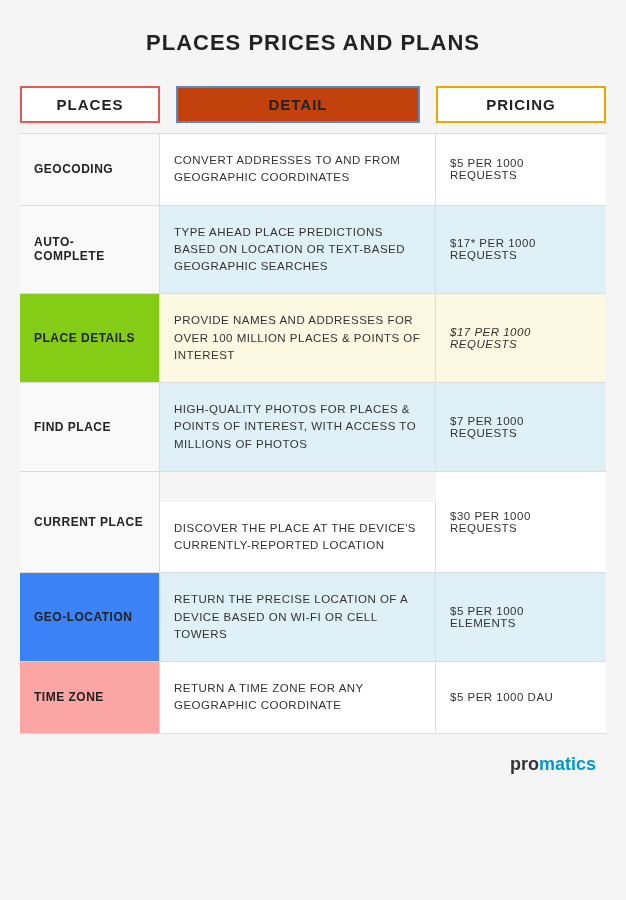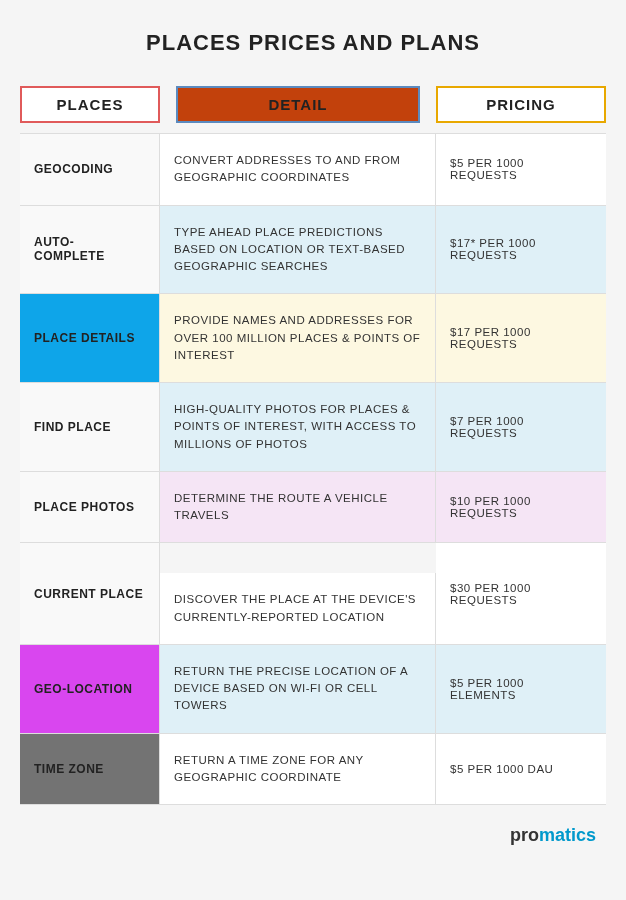--- a/index.html
+++ b/index.html
@@ -135,46 +135,41 @@
       <div class="cell cell-detail" style="background:#ffffff;">CONVERT ADDRESSES TO AND FROM GEOGRAPHIC COORDINATES</div>
       <div class="cell cell-pricing" style="background:#ffffff;">$5 PER 1000 REQUESTS</div>
     </div>
         <div class="data-row">
       <div class="cell cell-name" style="background:#f9f9f9;">AUTO-
 COMPLETE</div>
       <div class="cell cell-detail" style="background:#dff0f7;">TYPE AHEAD PLACE PREDICTIONS BASED ON LOCATION OR TEXT-BASED GEOGRAPHIC SEARCHES</div>
       <div class="cell cell-pricing" style="background:#dff0f7;">$17* PER 1000 REQUESTS</div>
     </div>
         <div class="data-row">
-      <div class="cell cell-name" style="background:#0ea5e9;">PLACE DETAILS</div>
+      <div class="cell cell-name" style="background:#84cc16;">PLACE DETAILS</div>
       <div class="cell cell-detail" style="background:#fdf8e1;">PROVIDE NAMES AND ADDRESSES FOR OVER 100 MILLION PLACES &amp; POINTS OF INTEREST</div>
-      <div class="cell cell-pricing" style="background:#fdf8e1;">$17 PER 1000 REQUESTS</div>
+      <div class="cell cell-pricing" style="background:#fdf8e1;font-style:italic;">$17 PER 1000 REQUESTS</div>
     </div>
         <div class="data-row">
       <div class="cell cell-name" style="background:#f9f9f9;">FIND PLACE</div>
       <div class="cell cell-detail" style="background:#dff0f7;">HIGH-QUALITY PHOTOS FOR PLACES &amp; POINTS OF INTEREST, WITH ACCESS TO MILLIONS OF PHOTOS</div>
       <div class="cell cell-pricing" style="background:#dff0f7;">$7 PER 1000 REQUESTS</div>
     </div>
         <div class="data-row">
-      <div class="cell cell-name" style="background:#f9f9f9;">PLACE PHOTOS</div>
-      <div class="cell cell-detail" style="background:#f5e5f5;">DETERMINE THE ROUTE A VEHICLE TRAVELS</div>
-      <div class="cell cell-pricing" style="background:#f5e5f5;">$10 PER 1000 REQUESTS</div>
-    </div>
-        <div class="data-row">
       <div class="cell cell-name" style="background:#f9f9f9;">CURRENT PLACE</div>
       <div class="cell cell-detail" style="background:#ffffff;margin-top:30px;">DISCOVER THE PLACE AT THE DEVICE'S CURRENTLY-REPORTED LOCATION</div>
       <div class="cell cell-pricing" style="background:#ffffff;">$30 PER 1000 REQUESTS</div>
     </div>
         <div class="data-row">
-      <div class="cell cell-name" style="background:#d946ef;">GEO-LOCATION</div>
+      <div class="cell cell-name" style="background:#3b82f6;">GEO-LOCATION</div>
       <div class="cell cell-detail" style="background:#dff0f7;">RETURN THE PRECISE LOCATION OF A DEVICE BASED ON WI-FI OR CELL TOWERS</div>
       <div class="cell cell-pricing" style="background:#dff0f7;">$5 PER 1000 ELEMENTS</div>
     </div>
         <div class="data-row">
-      <div class="cell cell-name" style="background:#737373;">TIME ZONE</div>
+      <div class="cell cell-name" style="background:#fca5a5;">TIME ZONE</div>
       <div class="cell cell-detail" style="background:#ffffff;">RETURN A TIME ZONE FOR ANY GEOGRAPHIC COORDINATE</div>
       <div class="cell cell-pricing" style="background:#ffffff;">$5 PER 1000 DAU</div>
     </div>
       </div>
   </div>
 
   <div class="footer-brand">
     <span class="brand-pro">pro</span><span class="brand-matics">matics</span>
   </div>
 </div>

